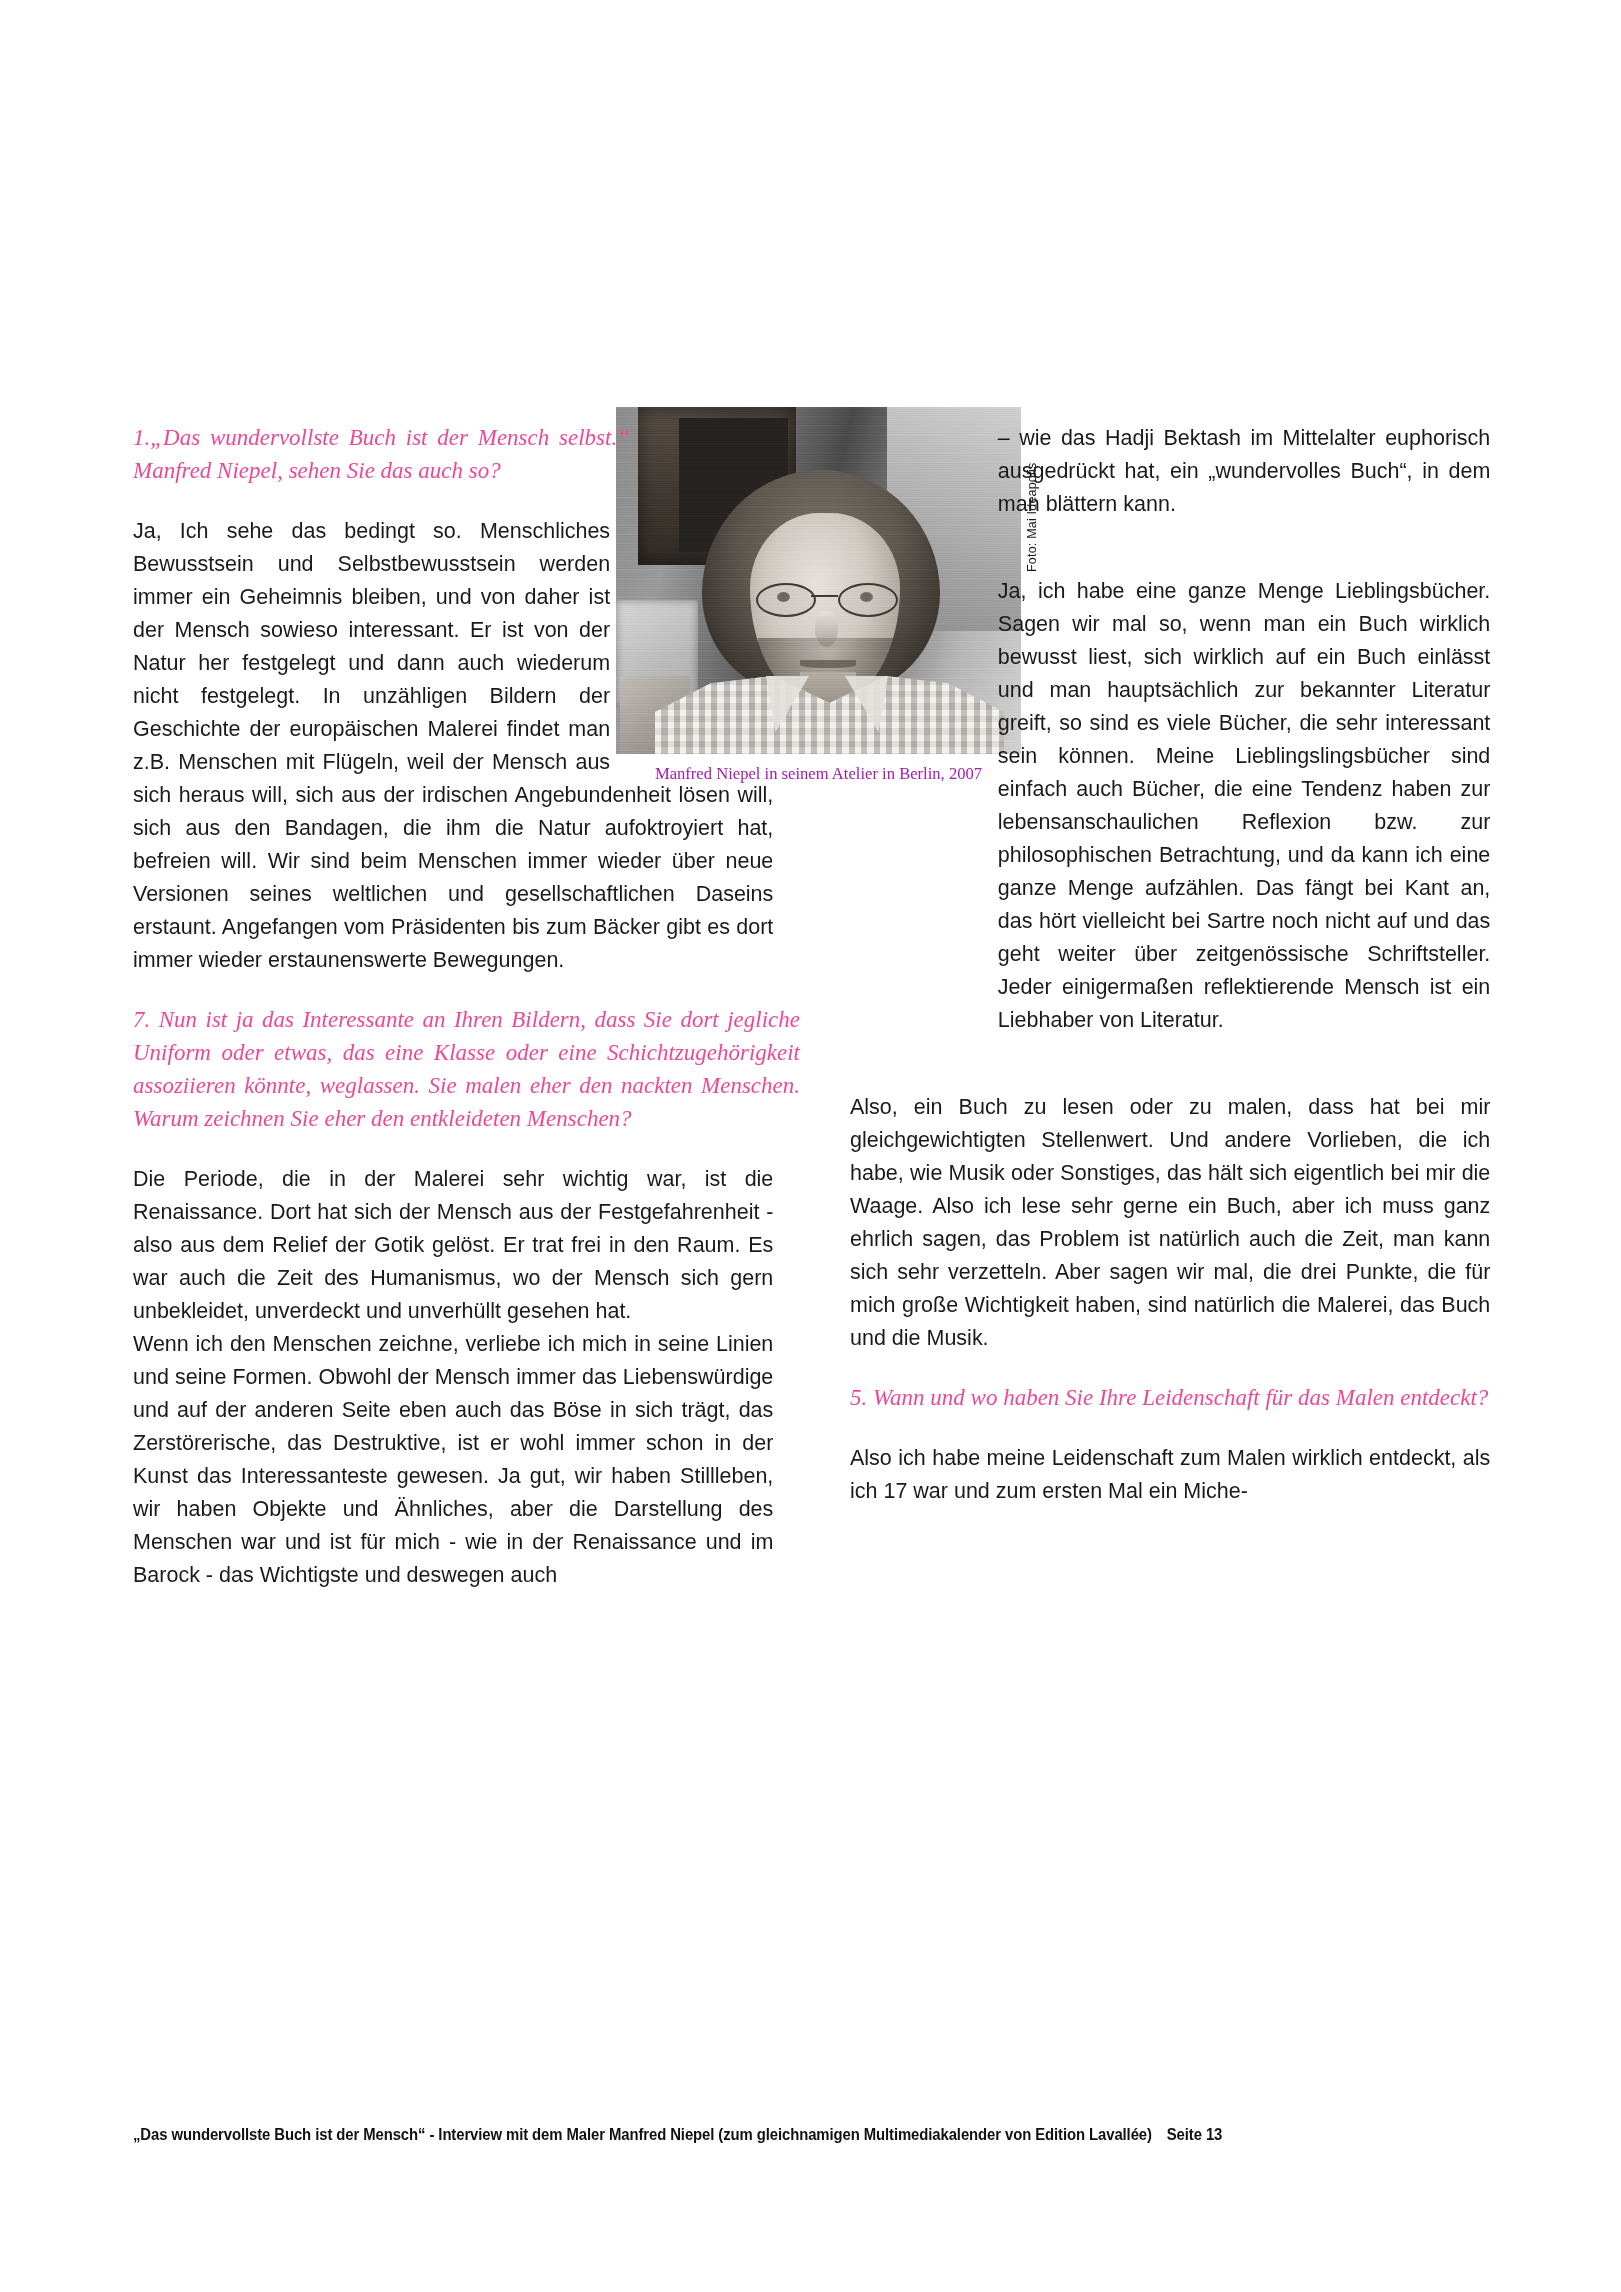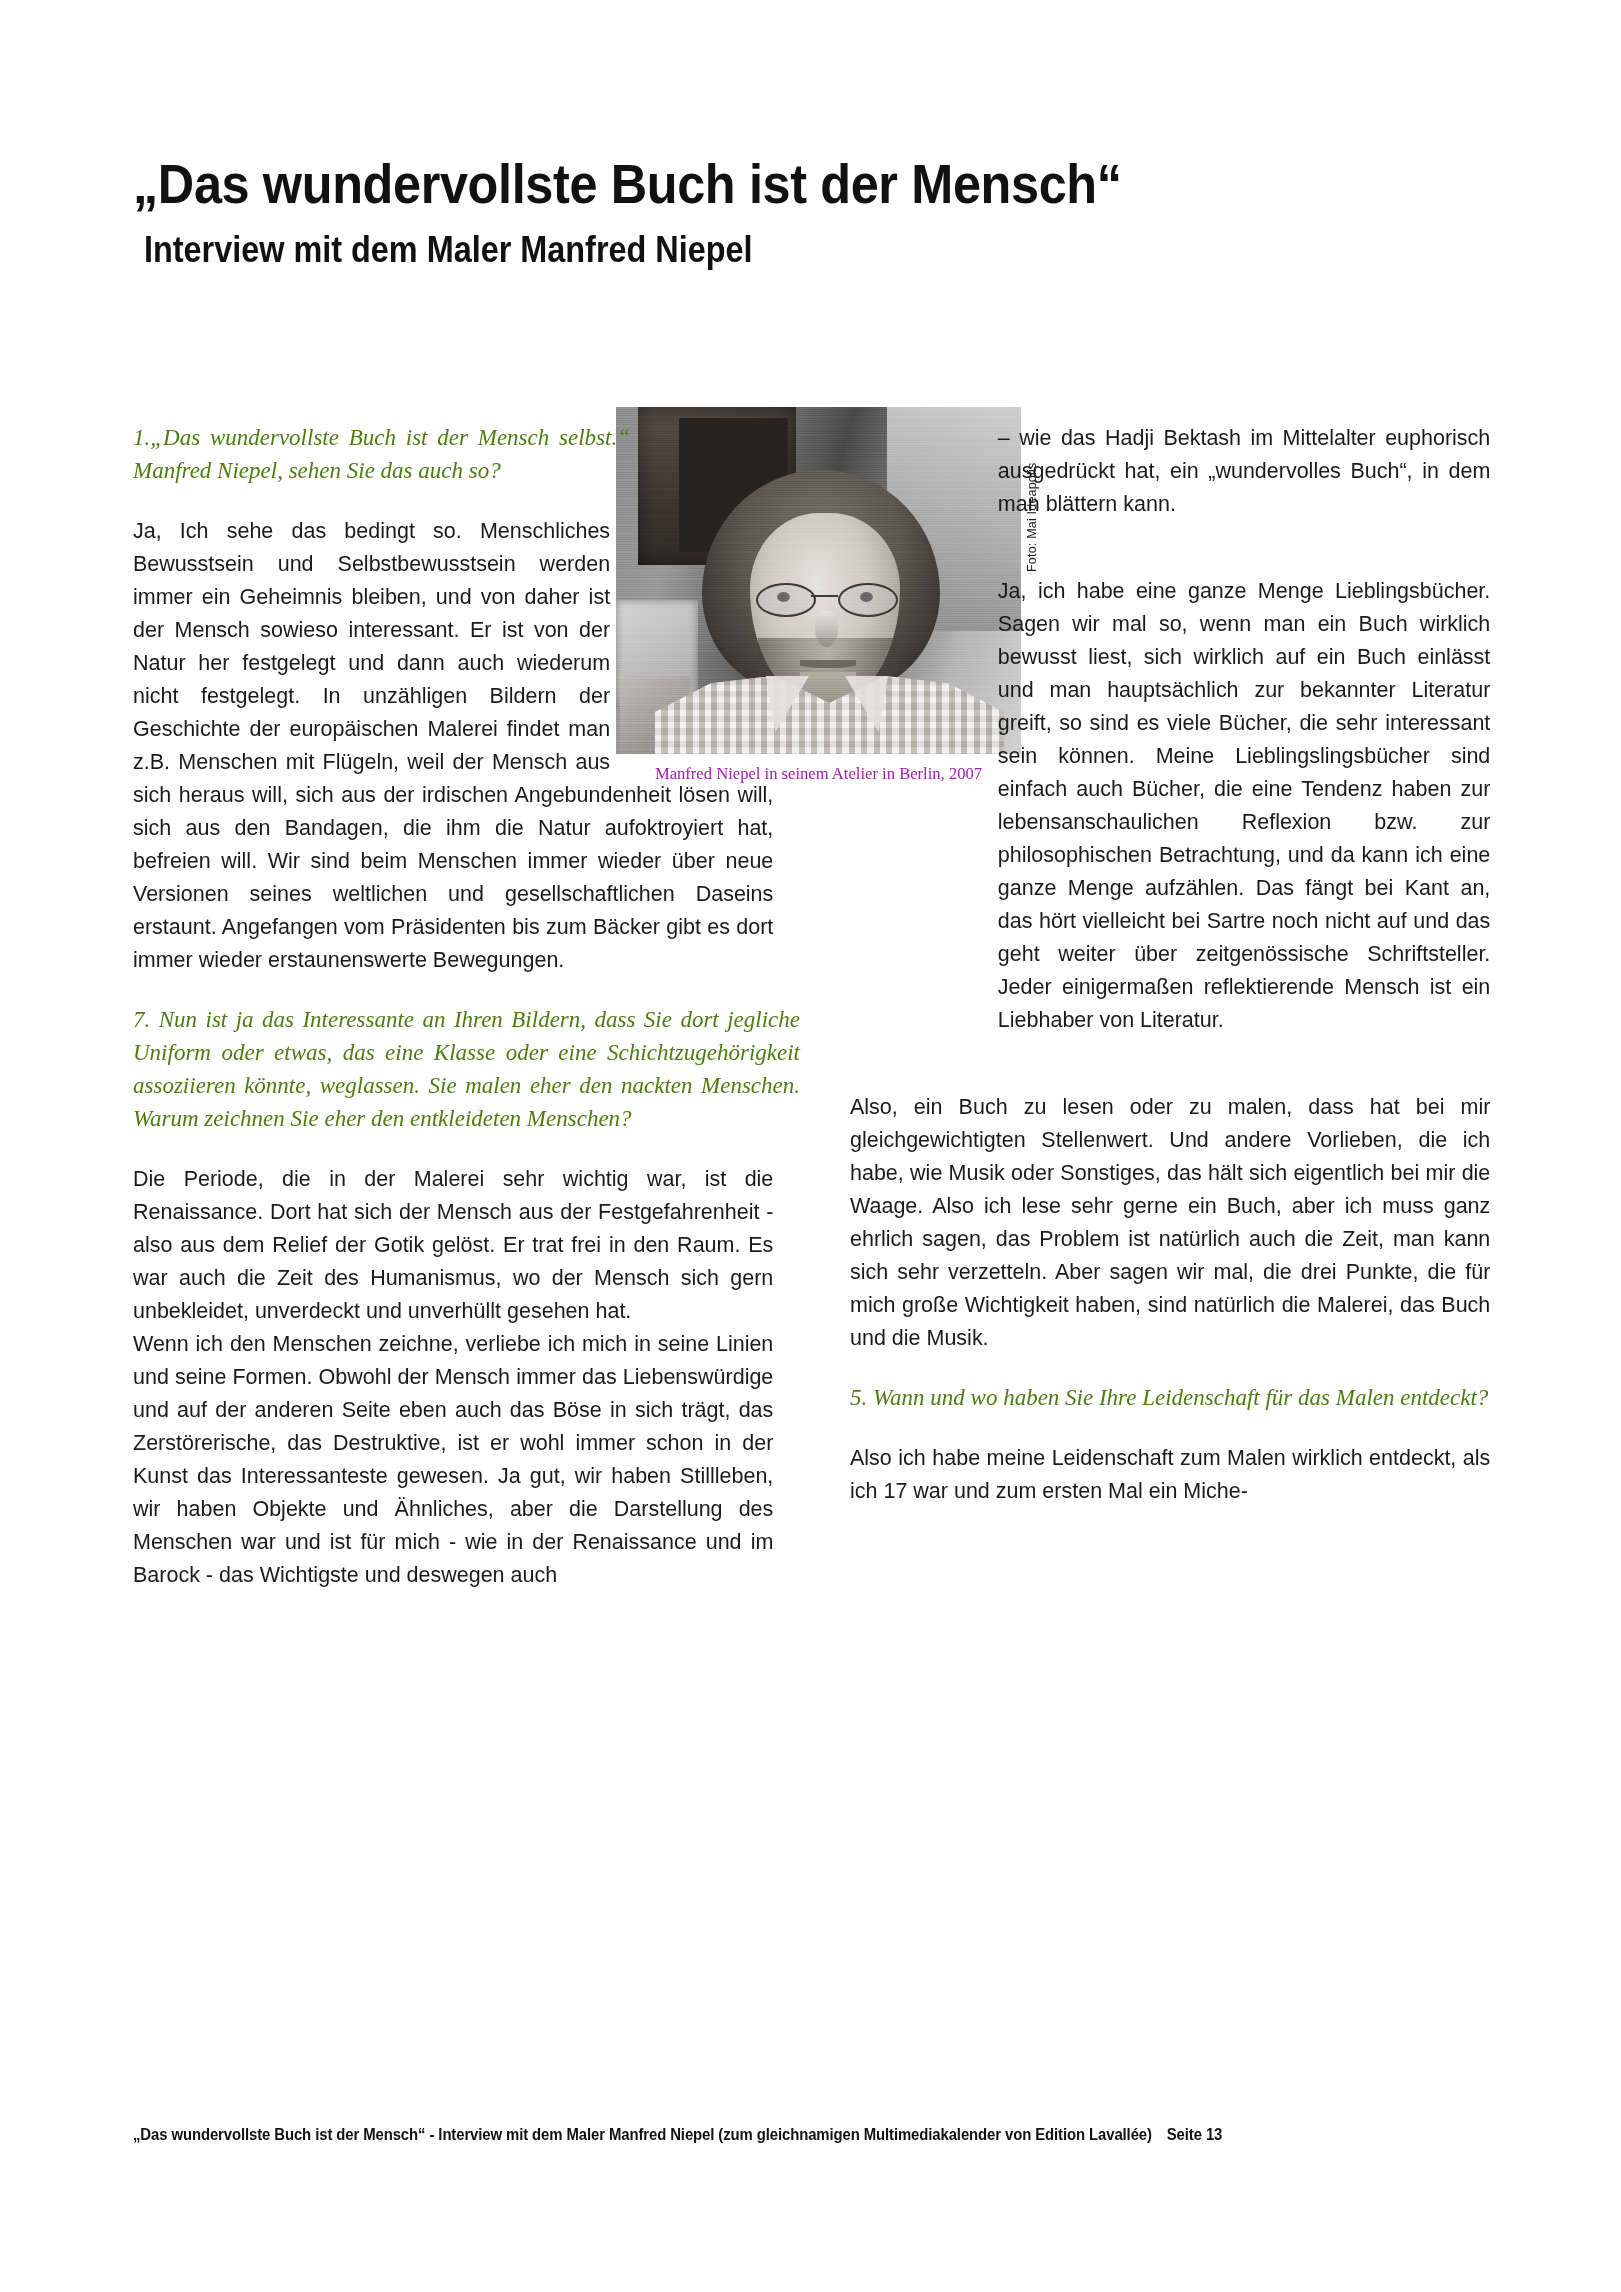--- a/index.html
+++ b/index.html
@@ -76,21 +76,21 @@
   p {
     margin: 0;
   }
 
   .q {
     font-family: "Liberation Serif", serif;
     font-style: italic;
     font-size: 23px;
     line-height: 33px;
     text-align: justify;
-    color: #4d7c0f;
+    color: #ec4899;
   }
   .a {
     font-family: "Liberation Sans", sans-serif;
     font-size: 22.4px;
     line-height: 33px;
     text-align: justify;
     transform: scaleX(0.96);
     transform-origin: left top;
     color: #1a1a1a;
   }
@@ -275,24 +275,20 @@
     color: #111;
     white-space: nowrap;
   }
   .footer .pg { margin-left: 16px; }
 </style>
 </head>
 <body>
 
 <div class="page">
 
-  <div class="header">
-    <h1 class="doc-title">„Das wundervollste Buch ist der Mensch“</h1>
-    <h2 class="doc-subtitle">Interview mit dem Maler Manfred Niepel</h2>
-  </div>
 
   <div class="photo-block">
     <div class="photo">
       <div class="ph-bg"></div>
       <div class="ph-wall-r"></div>
       <div class="ph-doorframe">
         <div class="ph-door-in"></div>
       </div>
       <div class="ph-canvas"></div>
       <div class="ph-canvas2"></div>

